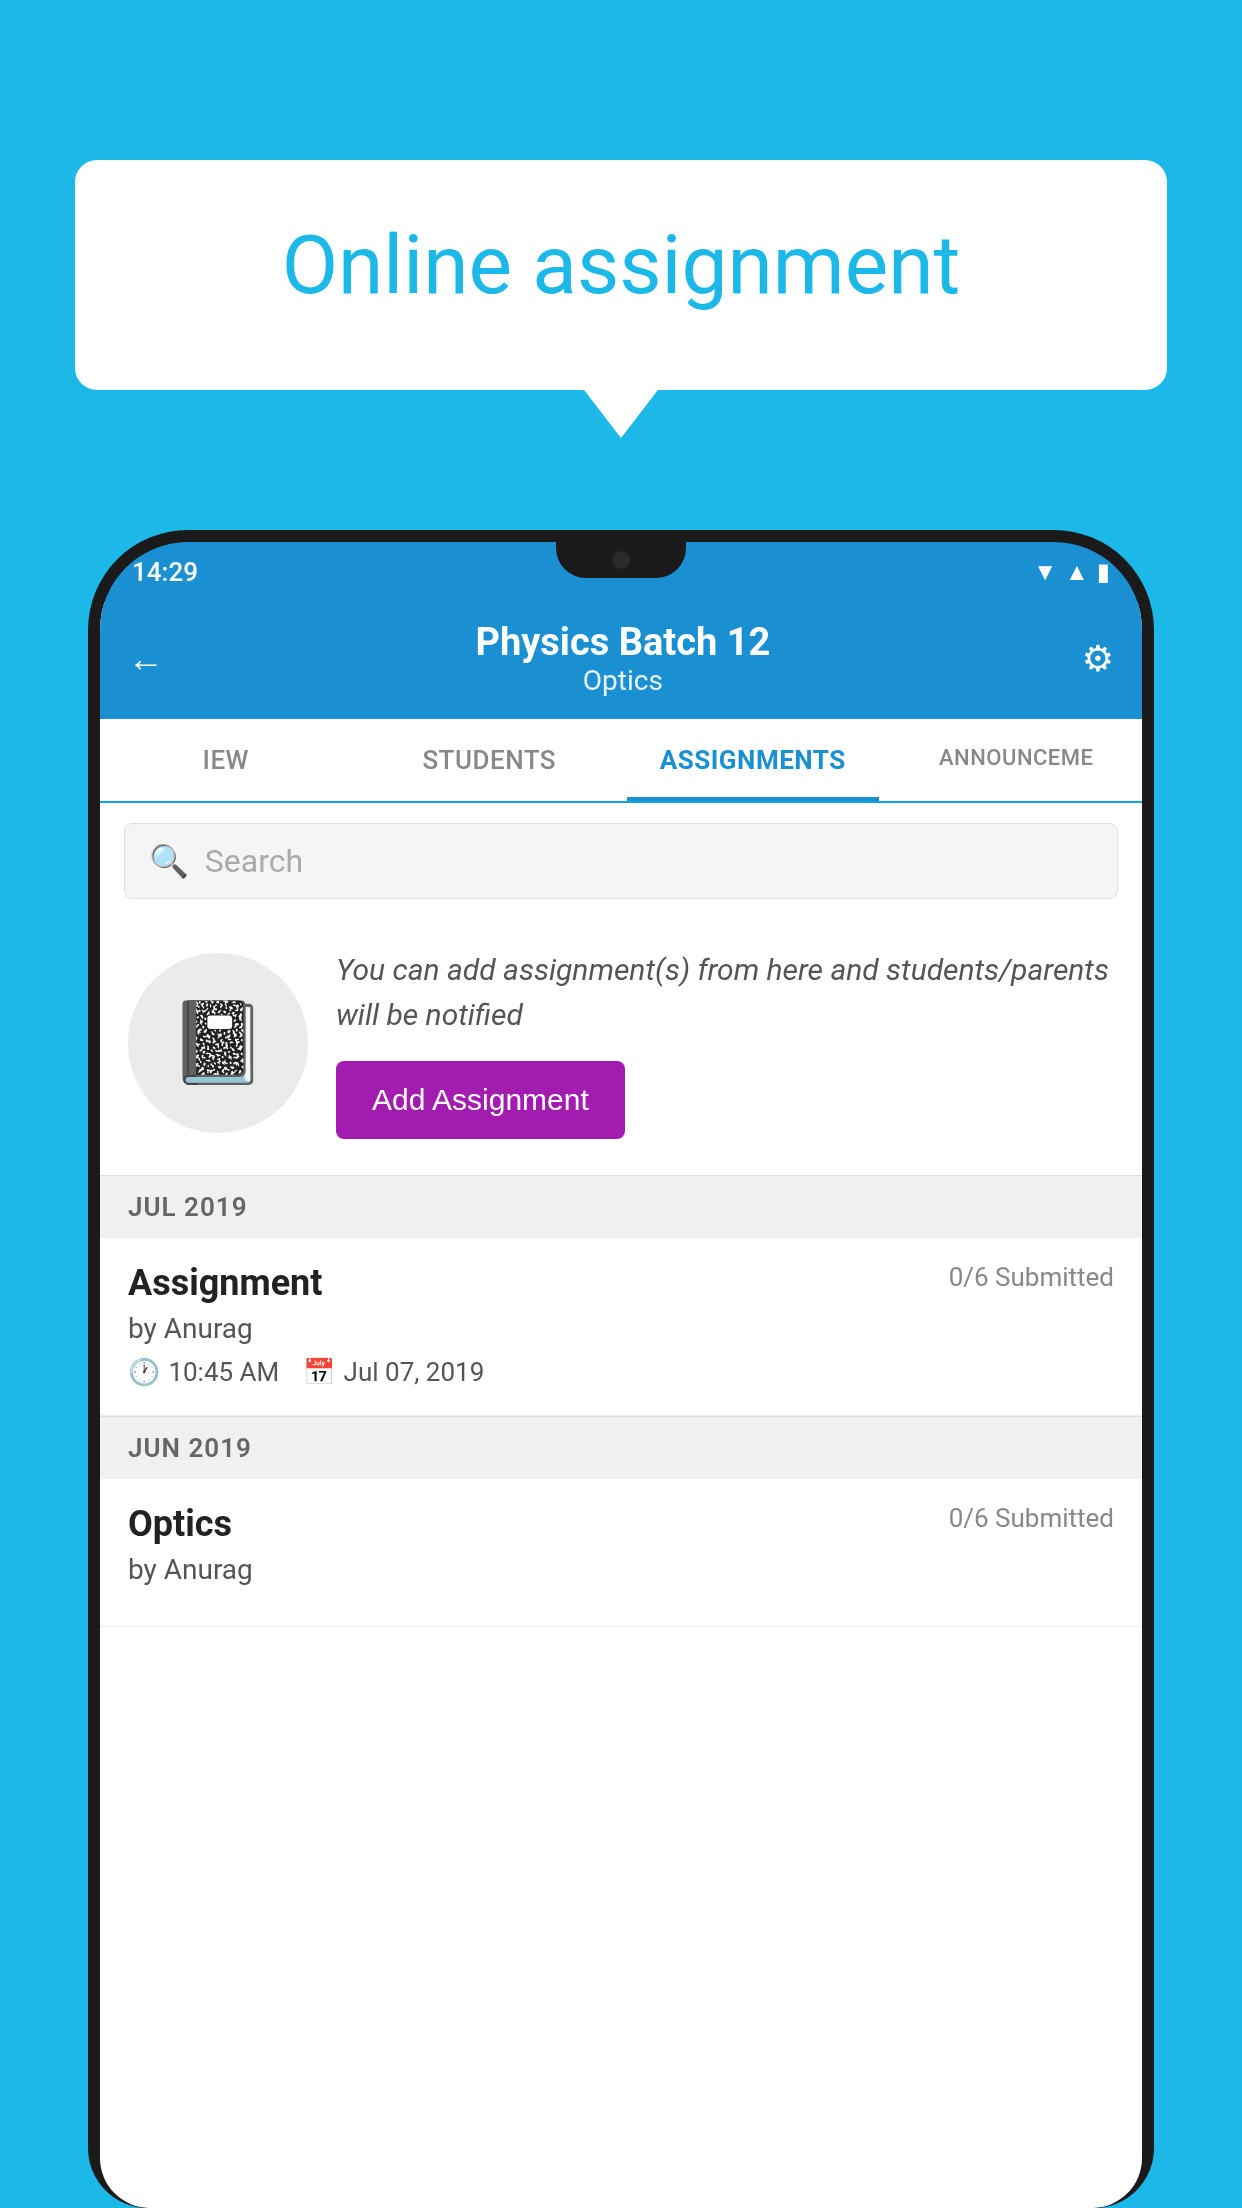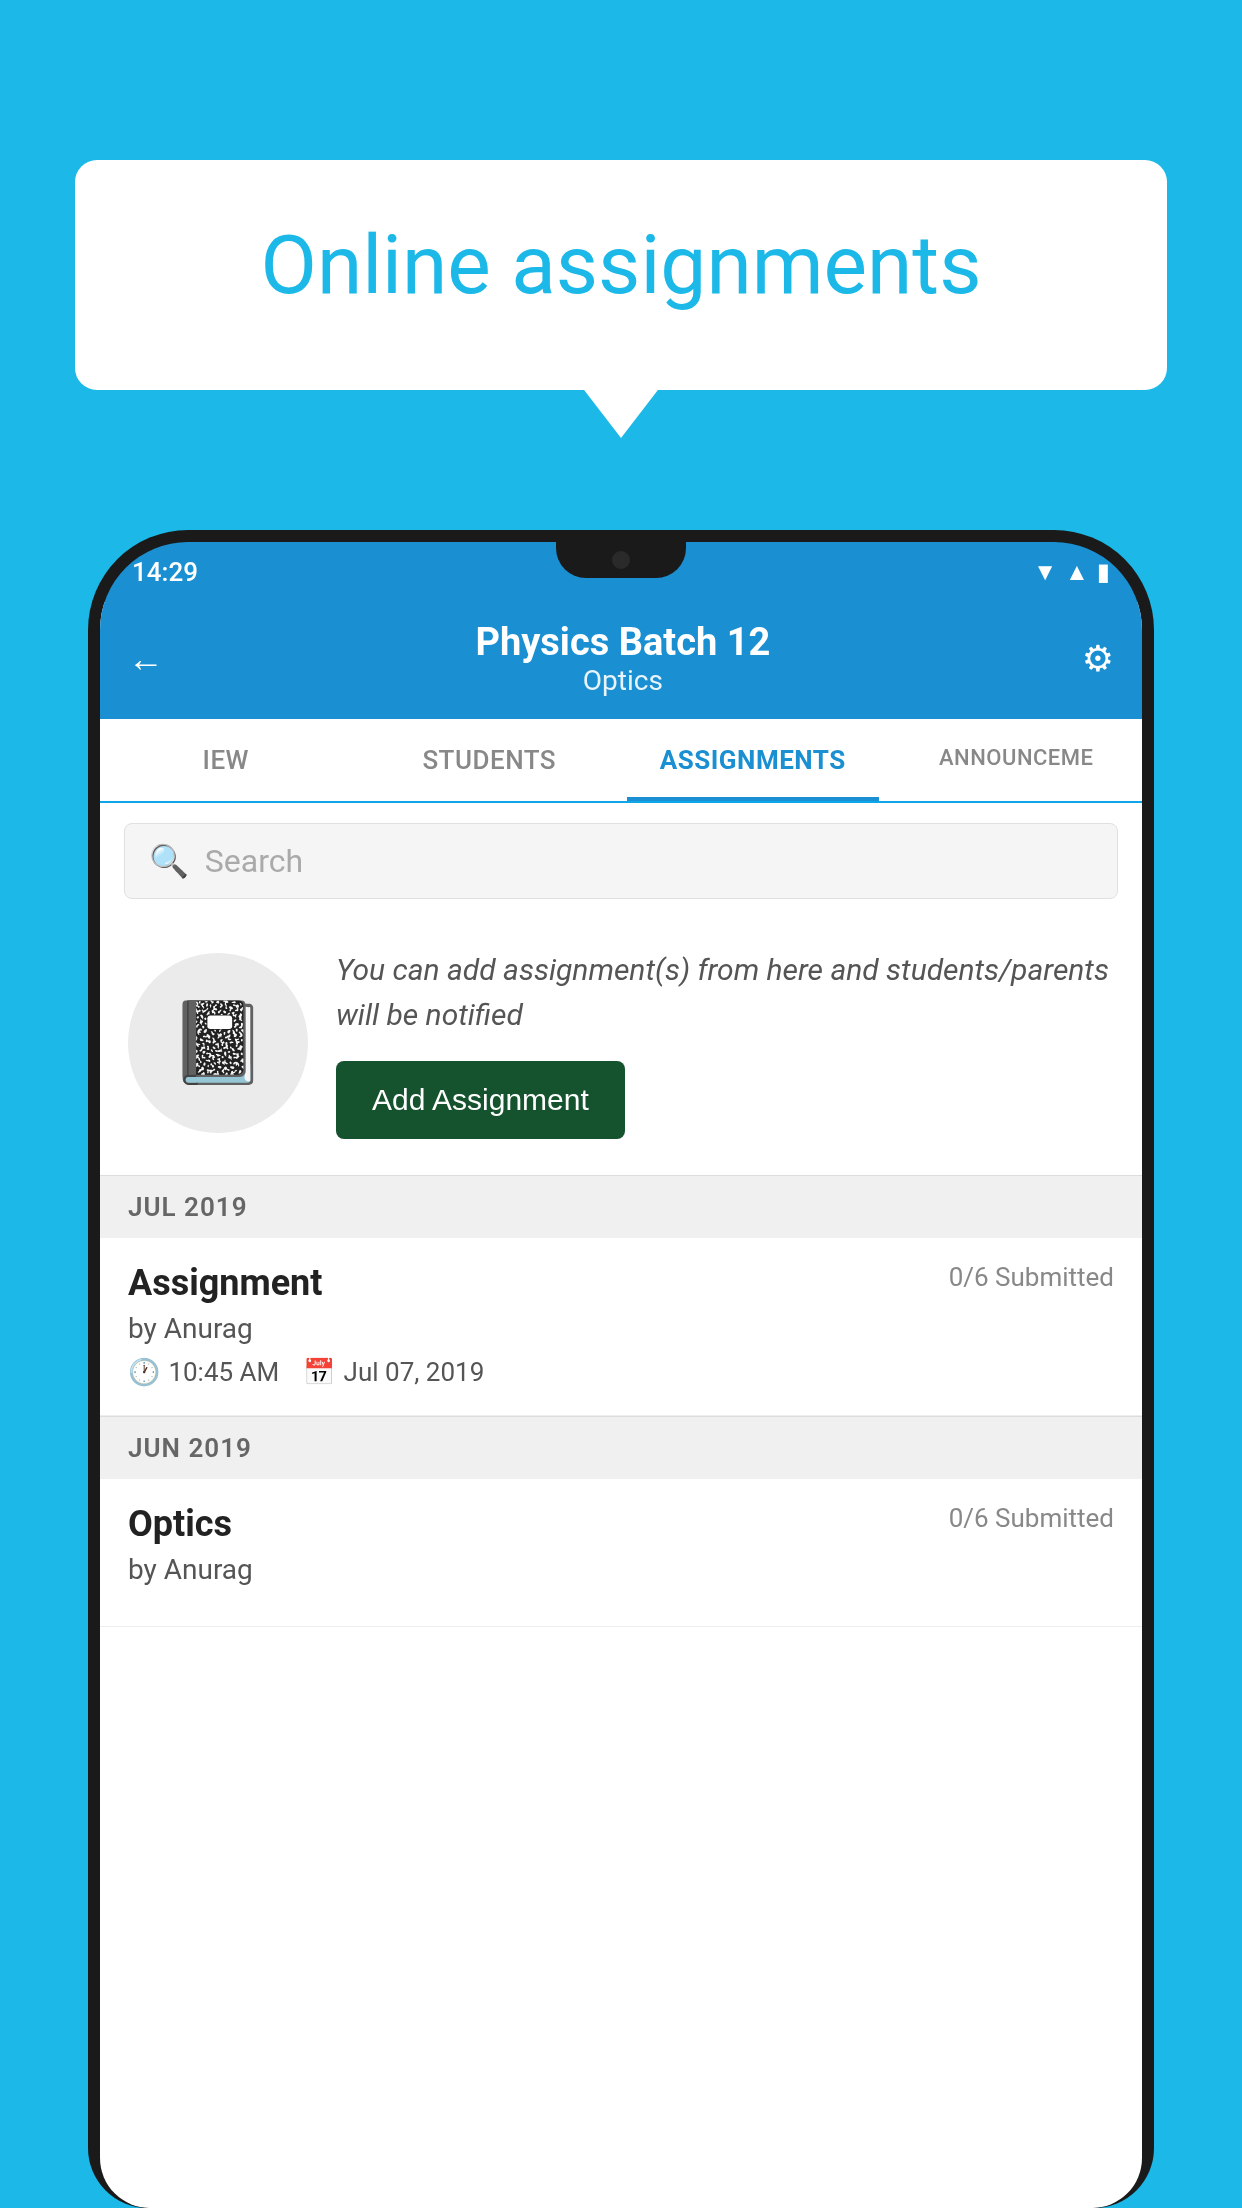--- a/index.html
+++ b/index.html
@@ -252,21 +252,21 @@
 
     .info-description {
       font-size: 30px;
       color: #555;
       line-height: 1.5;
       margin-bottom: 24px;
       font-style: italic;
     }
 
     .add-assignment-btn {
-      background: #14532d;
+      background: #a21caf;
       color: white;
       border: none;
       border-radius: 8px;
       padding: 22px 36px;
       font-size: 30px;
       font-weight: 500;
       cursor: pointer;
       display: block;
     }
 
@@ -339,21 +339,21 @@
       bottom: 0;
       background: white;
       overflow: hidden;
     }
   </style>
 </head>
 <body>
 
 <div class="speech-bubble-container">
   <div class="speech-bubble">
-    <div class="speech-bubble-title">Online assignments</div>
+    <div class="speech-bubble-title">Online assignment</div>
   </div>
 </div>
 
 <div class="phone-frame">
 
   <div class="phone-inner">
 
     <div class="notch">
       <div class="notch-camera"></div>
     </div>

